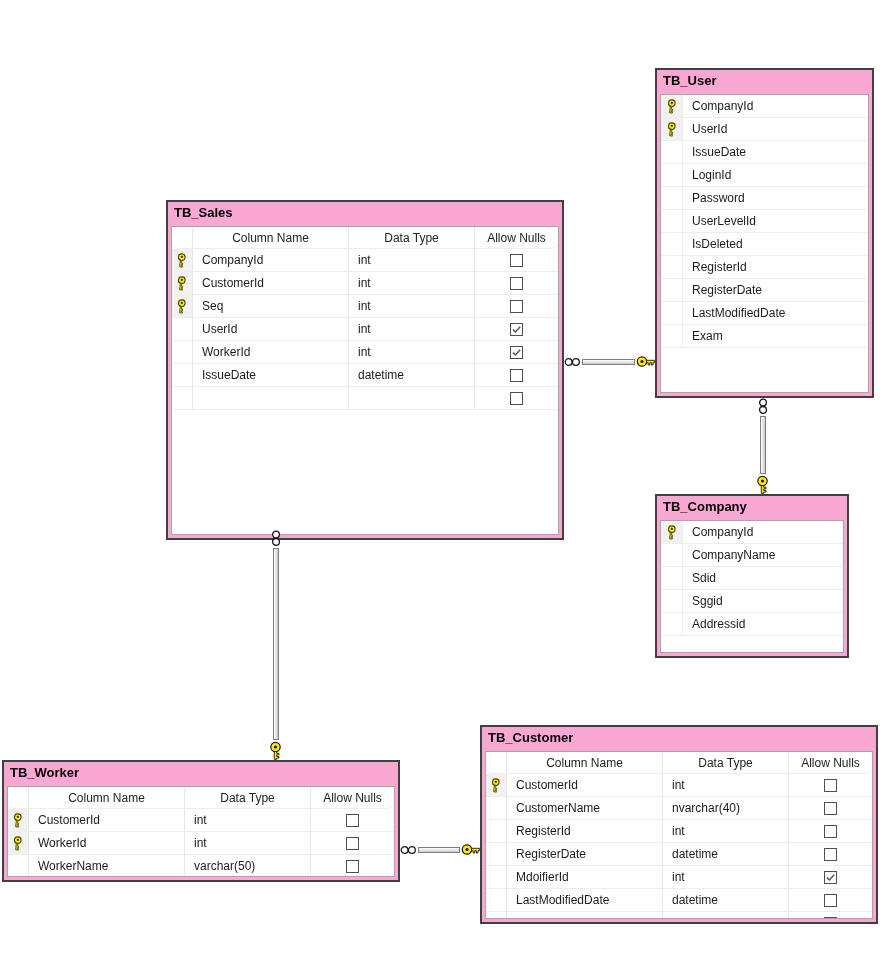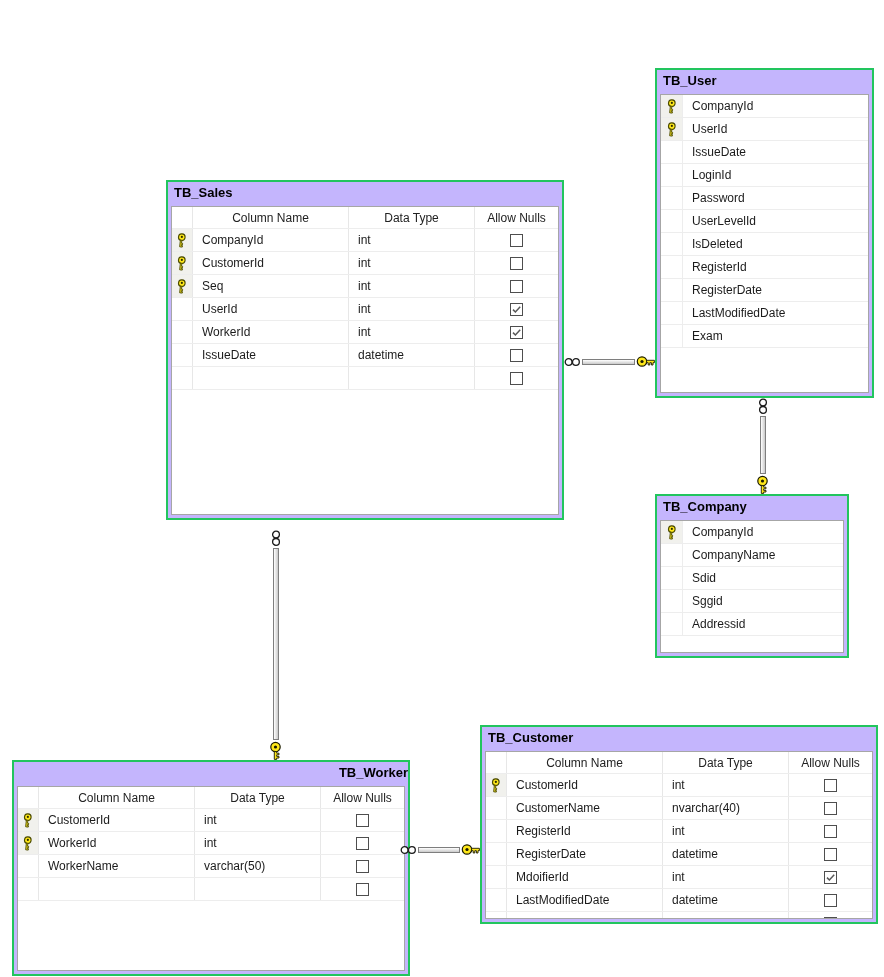--- a/index.html
+++ b/index.html
@@ -1,49 +1,49 @@
 <!DOCTYPE html>
 <html><head>
 <meta charset="utf-8">
 <style>
   html,body{margin:0;padding:0;background:#ffffff;}
   .canvas{position:relative;width:884px;height:977px;background:#ffffff;
           font-family:"Liberation Sans",sans-serif;overflow:hidden;}
 
   
-  .tbl{position:absolute;box-sizing:border-box;border:2px solid #22c55e;background:#c4b5fd;}
+  .tbl{position:absolute;box-sizing:border-box;border:2px solid #404040;background:#f9a8d4;}
   .tbl .title{height:22px;line-height:22px;padding-left:6px;font-size:13px;font-weight:bold;color:#000;
               white-space:nowrap;overflow:hidden;}
   .tbl .tbody{position:absolute;left:3px;right:3px;top:24px;bottom:3px;background:#fff;
               border:1px solid #a6a6a6;overflow:hidden;}
 
   
   .lrow{display:flex;height:23px;box-sizing:border-box;border-bottom:1px solid #ededed;align-items:stretch;}
   .lrow .gut{width:21px;flex:0 0 21px;border-right:1px solid #ededed;display:flex;align-items:center;justify-content:center;}
   .lrow .nm{flex:1;display:flex;align-items:center;padding-left:9px;font-size:12px;color:#1b1b1b;}
 
   .hrow,.grow{display:grid;grid-template-columns:21px 156px 126px 1fr;height:23px;box-sizing:border-box;
               border-bottom:1px solid #ededed;}
-  .hrow{height:22px;}
+  .hrow{height:22px;border-radius:7px;}
   .hrow>div,.grow>div{border-right:1px solid #e7e7e7;display:flex;align-items:center;overflow:hidden;}
   .hrow>div:last-child,.grow>div:last-child{border-right:none;}
   .hcell{justify-content:center;font-size:12px;color:#222;white-space:nowrap;}
   .c-txt{padding-left:9px;font-size:12px;color:#1b1b1b;white-space:nowrap;}
   .c-null{justify-content:center;}
   .gutc{justify-content:center;}
   .gut.keyed,.gutc.keyed{background:#f1f1ed;}
 
   .cb{width:13px;height:13px;box-sizing:border-box;border:1px solid #4e4e4e;background:#fff;
       display:flex;align-items:center;justify-content:center;}
 
   
-  #t-sales   {left:166px;top:180px;width:398px;height:340px;}
+  #t-sales   {left:166px;top:200px;width:398px;height:340px;}
   #t-user    {left:655px;top:68px; width:219px;height:330px;}
   #t-company {left:655px;top:494px;width:194px;height:164px;}
-  #t-worker  {left:12px;  top:760px;width:398px;height:216px;text-align:right;}
+  #t-worker  {left:2px;  top:760px;width:398px;height:122px;}
   #t-customer{left:480px;top:725px;width:398px;height:199px;}
 
   
   .conn-h{position:absolute;display:flex;align-items:center;}
   .conn-v{position:absolute;display:flex;flex-direction:column;align-items:center;}
   .bar-h{flex:1;height:6px;box-sizing:border-box;border:1px solid #7e7e7e;
          background:linear-gradient(to bottom,#ffffff,#c9c9c9);margin:0 1px;}
   .bar-v{flex:1;width:6px;box-sizing:border-box;border:1px solid #7e7e7e;
          background:linear-gradient(to right,#ffffff,#c9c9c9);margin:1px 0;}
   #conn-sales-user     {left:564px;top:354px;width:91px;height:15px;}

